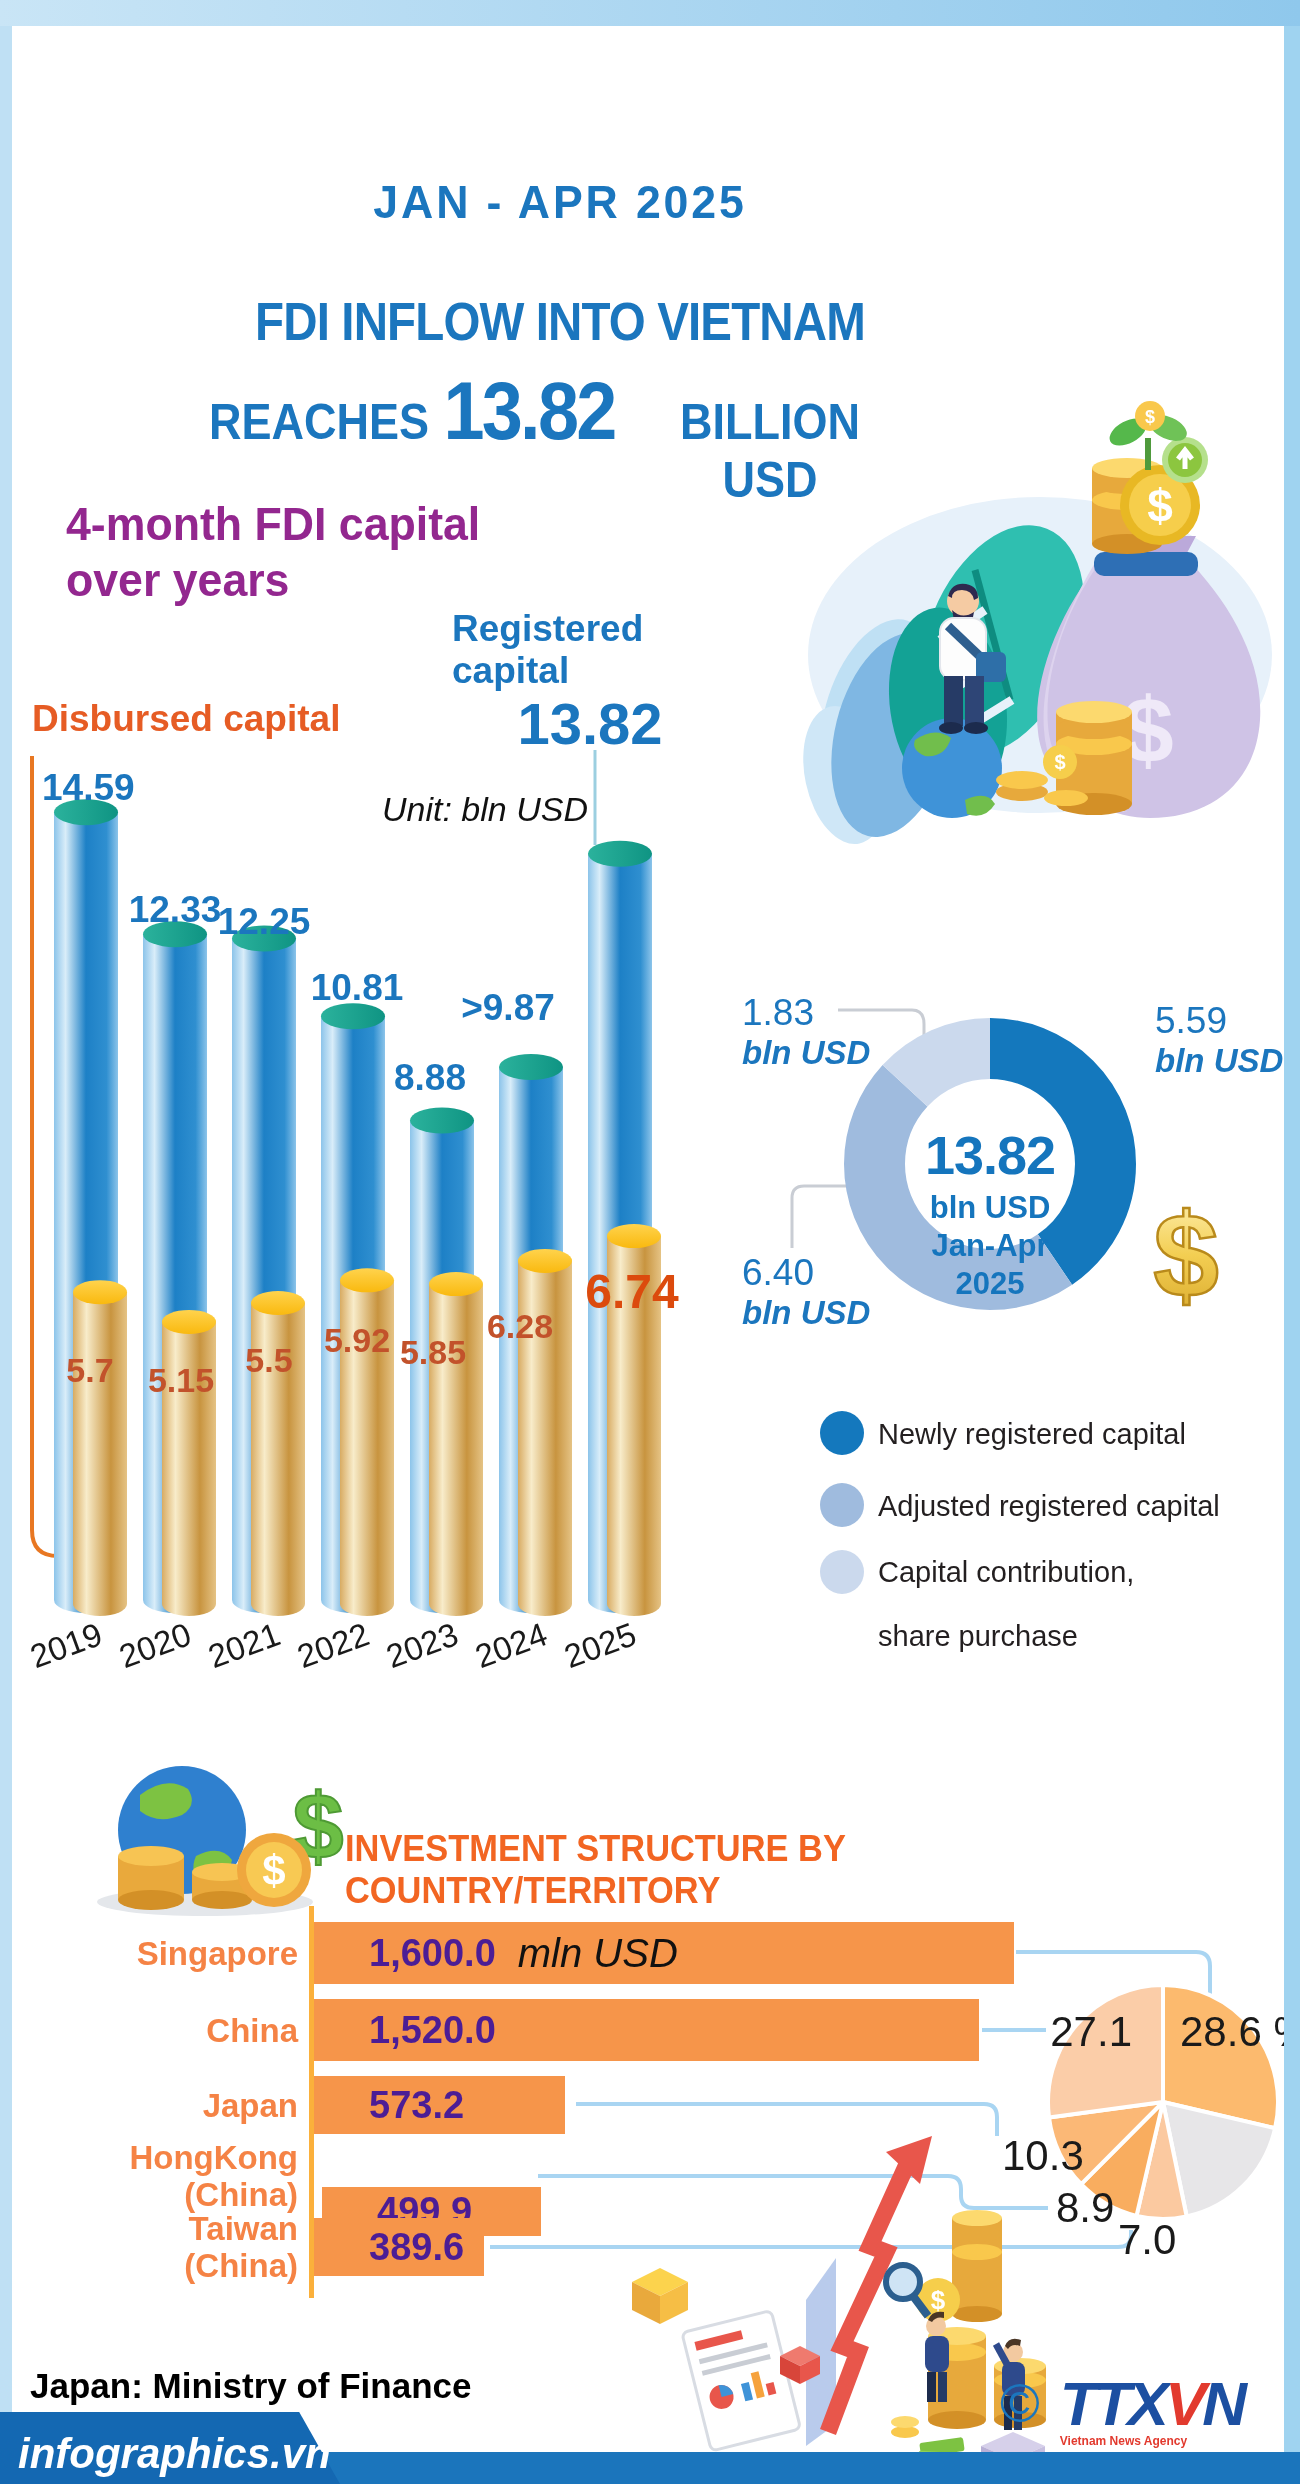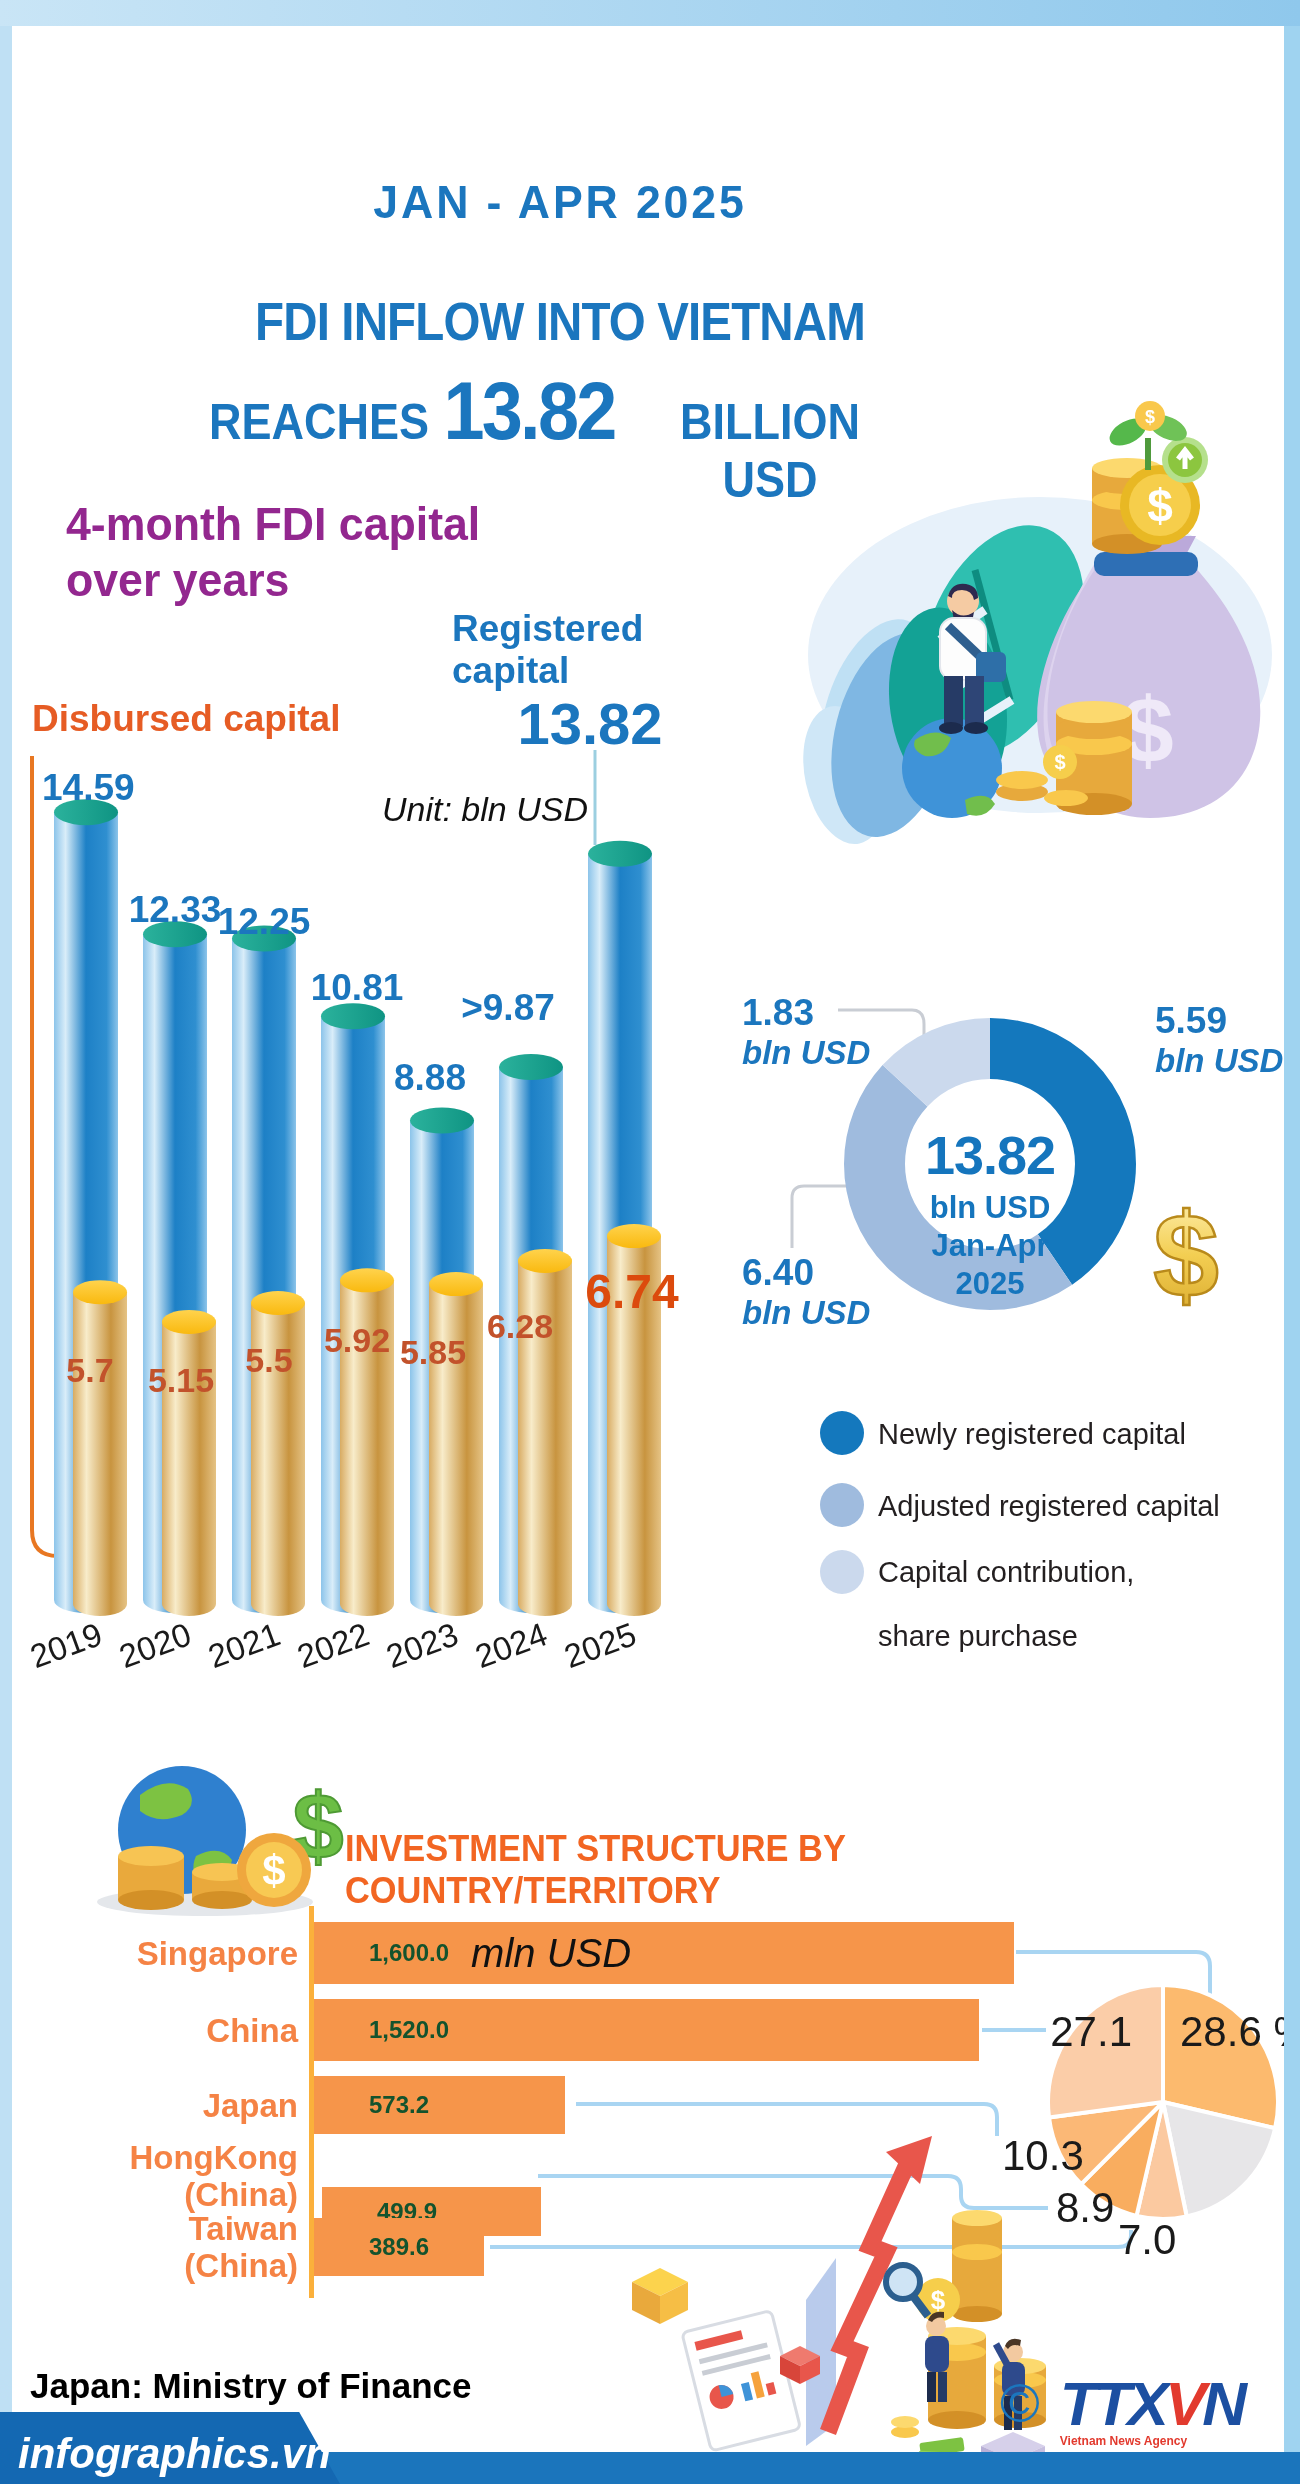--- a/index.html
+++ b/index.html
@@ -30,31 +30,31 @@
   .ysec-h{left:66px;color:#93278f;font-size:47px;font-weight:800;transform-origin:left;transform:scaleX(.95);}
   .reg-lab{left:452px;top:608px;width:290px;color:#1b76be;font-size:37px;font-weight:800;}
   .dis-lab{left:32px;top:698px;width:340px;color:#e65c24;font-size:37px;font-weight:800;}
   .unit-note{left:382px;top:790px;font-size:34px;font-style:italic;color:#111;}
 
   
   .donut-center{left:888px;width:204px;text-align:center;color:#1575bd;font-weight:800;}
   .dc-val{top:1124px;font-size:54px;letter-spacing:-1px;}
   .dc-sub{font-size:31px;}
   .callout{color:#1b76be;}
-  .co-val{font-size:37px;font-weight:700;}
+  .co-val{font-size:37px;font-weight:400;}
   .co-unit{font-size:33px;font-weight:600;font-style:italic;}
   .legend-dot{width:44px;height:44px;border-radius:50%;}
   .legend-text{font-size:29px;color:#231f20;}
 
   
   .c-title{left:345px;top:1828px;width:760px;color:#f26522;font-size:37px;font-weight:800;transform-origin:left;transform:scaleX(.93);}
   .c-axis{left:309px;top:1906px;width:5px;height:392px;background:#fbb03b;}
   .c-label{color:#f58345;font-size:33px;font-weight:800;text-align:right;line-height:37px;}
   .c-bar{background:#f6954a;display:flex;align-items:center;}
-  .c-val{margin-left:55px;font-size:24px;font-weight:800;color:#14532d;}
+  .c-val{margin-left:55px;font-size:38px;font-weight:800;color:#4c1d95;}
   .c-unit{margin-left:22px;font-size:40px;font-style:italic;font-weight:500;color:#111;}
 
   .source{left:30px;top:2366px;font-size:35px;font-weight:800;color:#000;}
 
   
   .logo-wrap{left:1000px;top:2376px;display:flex;align-items:flex-start;gap:20px;}
   .copy{font-size:54px;color:#1b76be;line-height:54px;}
   .ttx{font-size:62px;font-weight:800;letter-spacing:-4px;line-height:56px;color:#1c4fa1;font-style:italic;}
   .ttx .red{color:#e23a2e;}
   .logo-cap{text-align:left;color:#e23a2e;font-size:12px;font-weight:700;margin-top:2px;}

